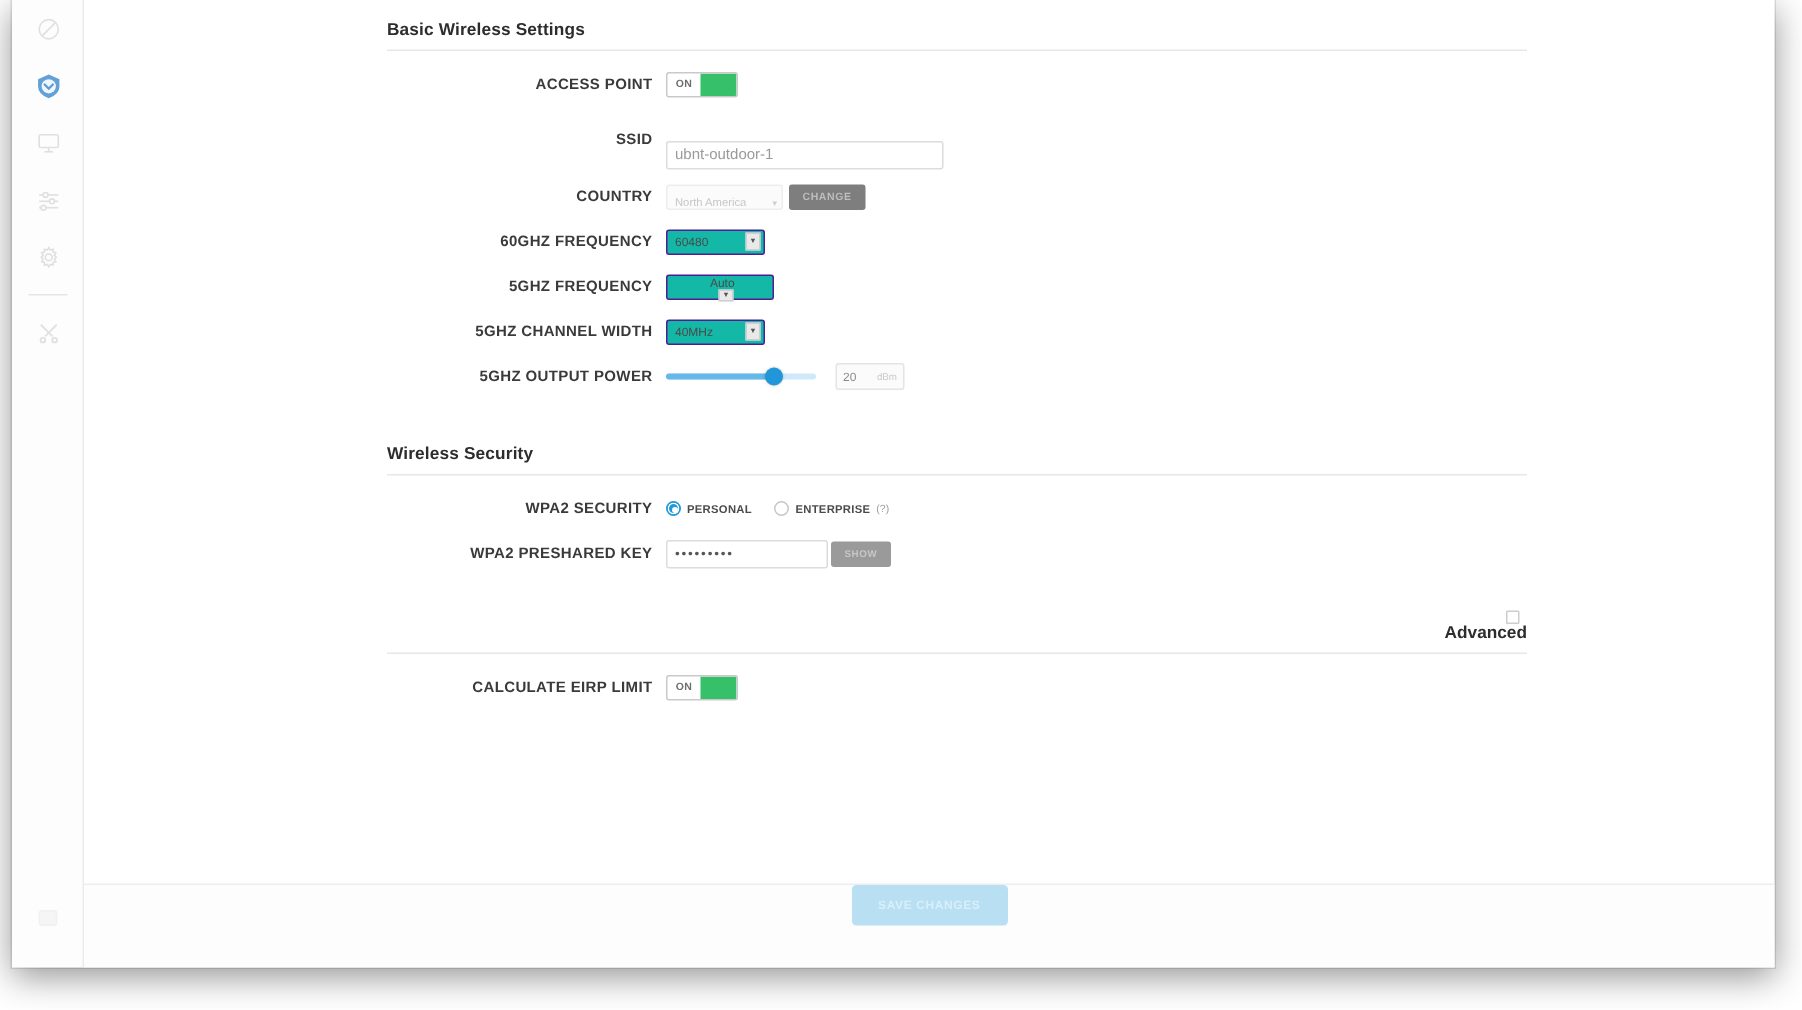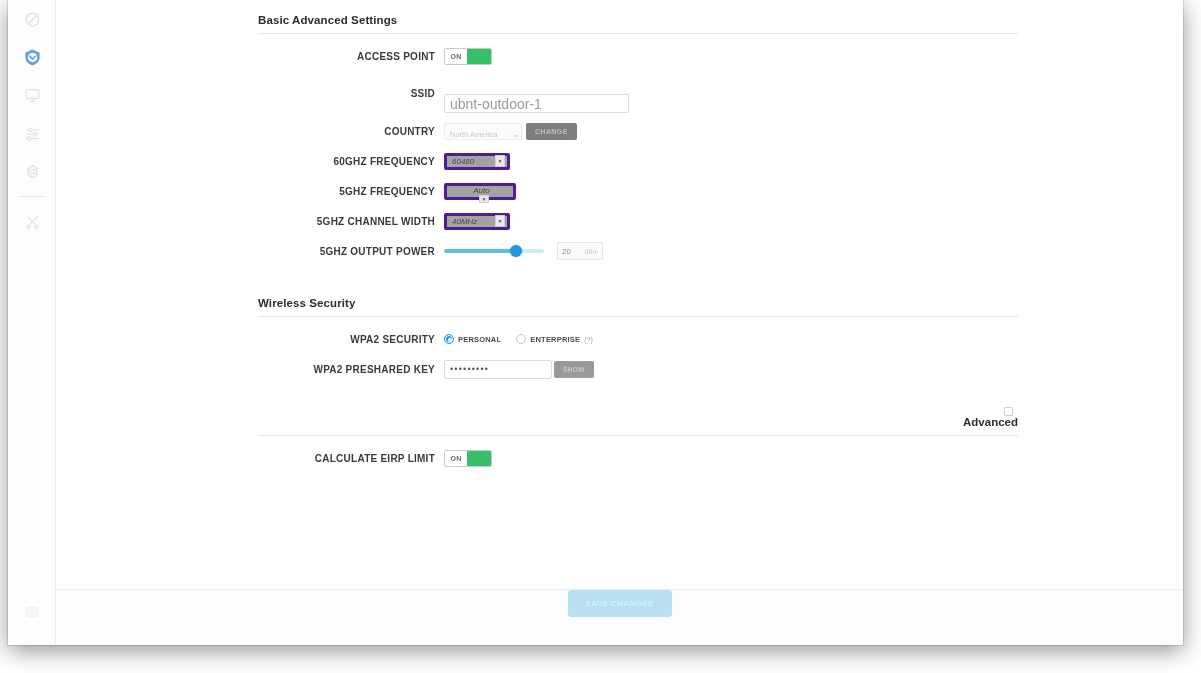--- a/index.html
+++ b/index.html
@@ -152,21 +152,21 @@
     background: #37c06a;
   }
 
   
   .text-input {
     width: 185px;
     height: 19px;
     border: 1px solid #dcdcdc;
     border-radius: 2px;
     background: #ffffff;
-    font-size: 14px;
+    font-size: 10px;
     color: #9a9a9a;
     padding: 0 5px;
     display: flex;
     align-items: center;
     font-family: "Liberation Sans", sans-serif;
     margin-top: 20px;
   }
 
   
   .sel-disabled {
@@ -194,31 +194,30 @@
     letter-spacing: .4px;
     display: flex;
     align-items: center;
     border-radius: 2px;
     cursor: pointer;
   }
 
   
   .sel {
     height: 17px;
-    border: 3px solid #4c1d95;
-    border-radius: 2px;
-    background: #a3a3a3;
+    border: 1px solid #4c1d95;
+    border-radius: 2px;
+    background: #14b8a6;
     font-size: 8px;
     color: #4a4a4a;
     display: flex;
     align-items: center;
     justify-content: space-between;
     padding: 0 2px 0 5px;
     cursor: pointer;
-    font-style: italic;
   }
   .sel .arw {
     width: 10px; height: 12px;
     background: #e9e9e9;
     border: 1px solid #cfcfcf;
     display: flex; align-items: center; justify-content: center;
     font-size: 5px; color: #555;
     margin-left: 5px;
   }
   .sel.w-mid  { width: 72px; flex-direction: column; }
@@ -467,21 +466,21 @@
             </svg>
           </span>
         </div>
       </div>
     </div>
 
     <div class="main">
       <div class="content">
         <div class="inner">
 
-          <div class="section-head">Basic Advanced Settings</div>
+          <div class="section-head">Basic Wireless Settings</div>
           <div class="section-rule"></div>
 
           <div class="rows">
 
             <div class="row">
               <div class="row-label">ACCESS POINT</div>
               <div class="row-ctrl">
                 <div class="toggle">
                   <div class="tg-text">ON</div>
                   <div class="tg-knob"></div>

